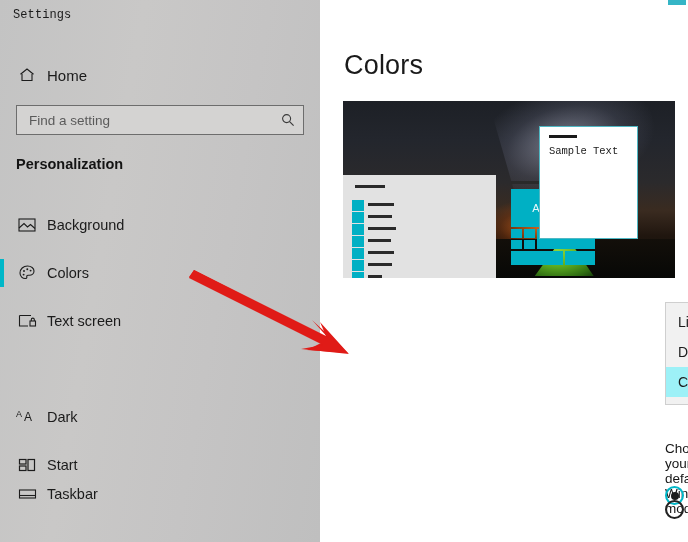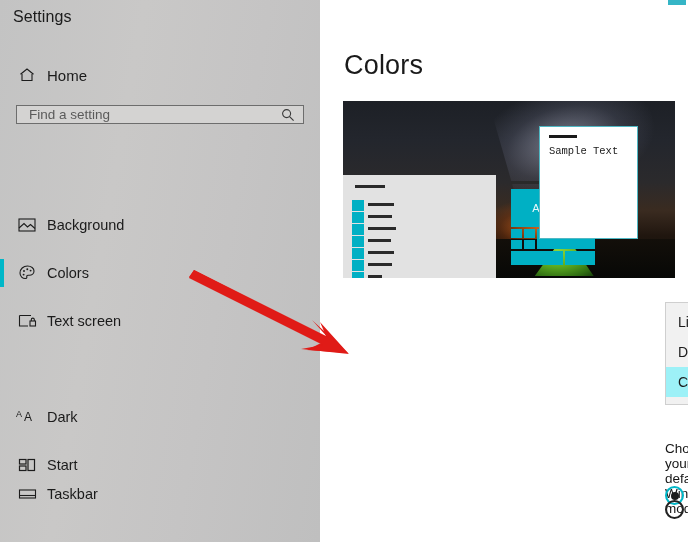--- a/index.html
+++ b/index.html
@@ -15,21 +15,21 @@
   #sidebar {
     position: absolute; left: 0; top: 0;
     width: 320px; height: 542px;
     background: linear-gradient(100deg,#c3c3c3 0%,#c9c8c7 35%,#c5c4c4 65%,#bfbfbf 100%);
   }
   #titlebar {
     position: absolute; left: 0; top: 0; width: 320px; height: 30px;
   }
   #app-title {
     position: absolute; left: 13px; top: 8px;
-    font-size: 16px; color: #1b1b1b; letter-spacing: .1px;
+    font-size: 12px; color: #1b1b1b; letter-spacing: .1px; font-family: Liberation Mono, monospace;
   }
 
   .nav-row {
     position: absolute; left: 0; width: 320px; height: 40px;
     display: flex; align-items: center;
   }
   .nav-ind {
     position: absolute; left: 0; top: 6px;
     width: 4px; height: 28px; background: #00b7c8;
   }
@@ -47,21 +47,21 @@
     font-size: 14.5px; color: #1b1b1b; white-space: nowrap;
   }
 
   
   #home-row { top: 55px; }
   #home-row .nav-lbl { left: 47px; font-size: 15px; }
 
   
   #search-box {
     position: absolute; left: 16px; top: 105px;
-    width: 288px; height: 19px;
+    width: 288px; height: 30px;
     background: #d4d3d2;
     border: 1px solid #6d6d6d;
     display: flex; align-items: center;
   }
   #search-input {
     flex: 1; height: 100%;
     border: none; outline: none; background: transparent;
     font-family: "Liberation Sans", sans-serif;
     font-size: 13.5px; color: #4a4a4a;
     padding: 0 0 0 12px;
@@ -239,20 +239,21 @@
     <div id="search-box">
       <input id="search-input" type="text" placeholder="Find a setting" style="">
       <span id="search-icon">
         <svg width="14" height="14" viewBox="0 0 14 14" fill="none" stroke="#3a3a3a" stroke-width="1.1">
           <circle cx="5.6" cy="5.6" r="4"></circle>
           <path d="M8.6 8.6 L12.6 12.6"></path>
         </svg>
       </span>
     </div>
 
+    <div id="section-title">Personalization</div>
 
     <div class="nav-row" style="top:205px">
       <span class="nav-ico">
         <svg width="18" height="16" viewBox="0 0 18 16" fill="none" stroke="#1c1c1c" stroke-width="1.1">
           <rect x="1" y="2" width="16" height="12"></rect>
           <path d="M1 11 L6 6.5 L9.5 10 L12.5 7.5 L17 11.5"></path>
         </svg>
       </span>
       <span class="nav-lbl">Background</span>
     </div>

